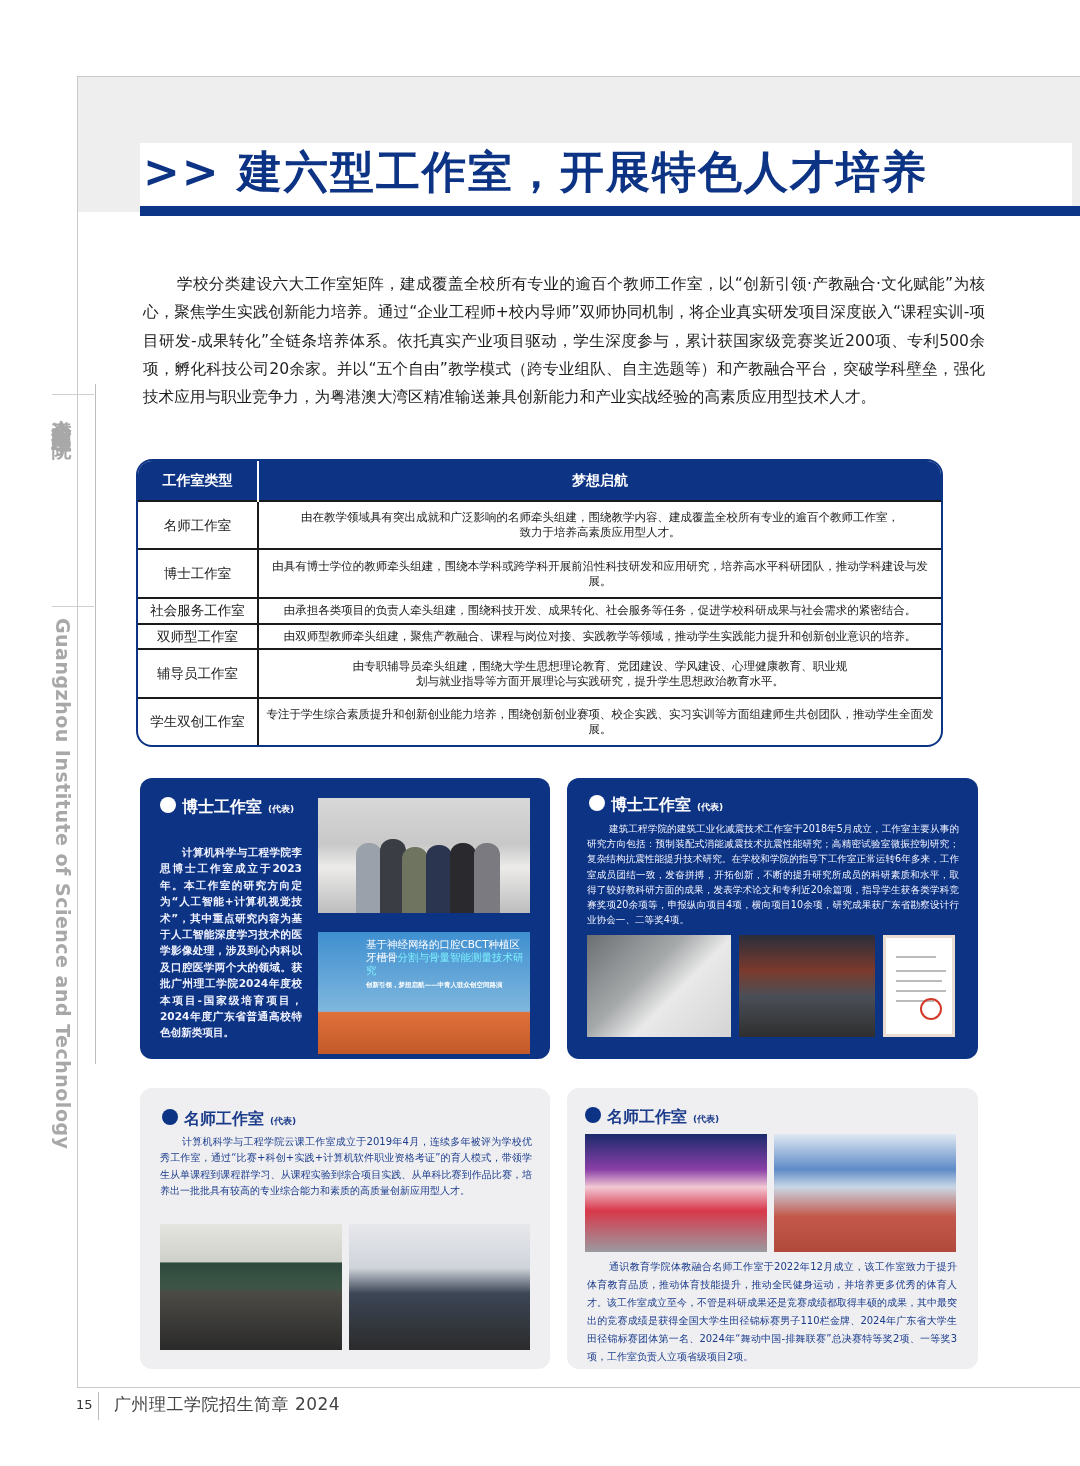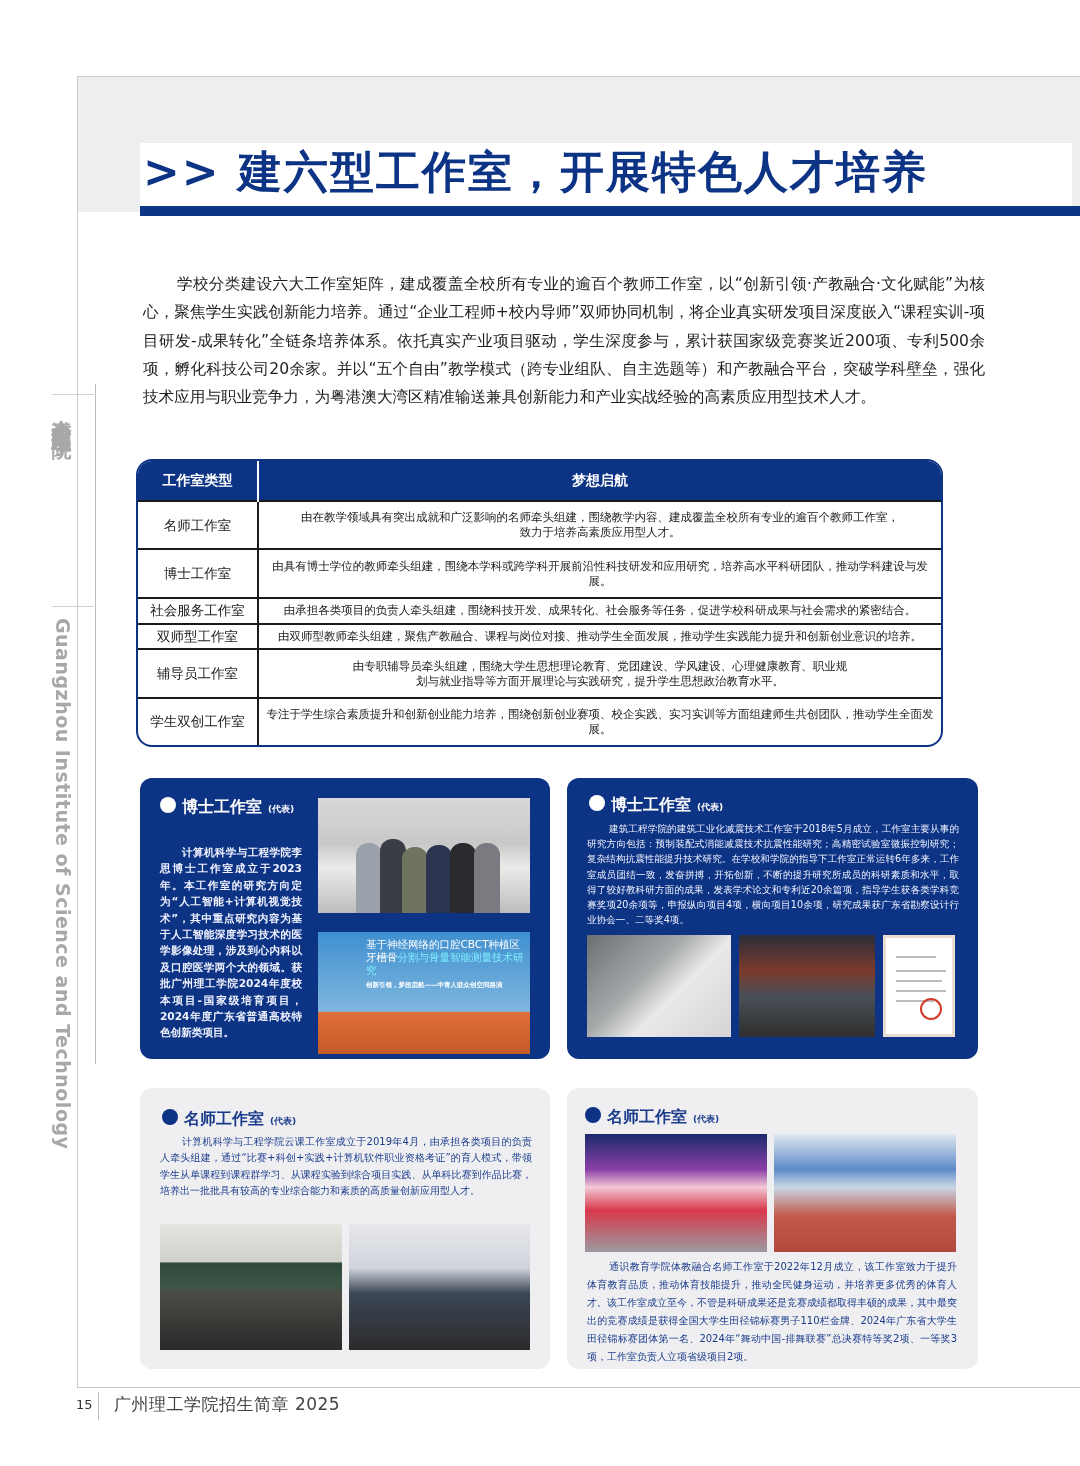--- a/index.html
+++ b/index.html
@@ -114,21 +114,21 @@
       <tr>
         <td class="c1">博士工作室</td>
         <td>由具有博士学位的教师牵头组建，围绕本学科或跨学科开展前沿性科技研发和应用研究，培养高水平科研团队，推动学科建设与发展。</td>
       </tr>
       <tr>
         <td class="c1">社会服务工作室</td>
         <td>由承担各类项目的负责人牵头组建，围绕科技开发、成果转化、社会服务等任务，促进学校科研成果与社会需求的紧密结合。</td>
       </tr>
       <tr>
         <td class="c1">双师型工作室</td>
-        <td>由双师型教师牵头组建，聚焦产教融合、课程与岗位对接、推动学生全面发展，推动学生实践能力提升和创新创业意识的培养。</td>
+        <td>由双师型教师牵头组建，聚焦产教融合、课程与岗位对接、实践教学等领域，推动学生实践能力提升和创新创业意识的培养。</td>
       </tr>
       <tr>
         <td class="c1">辅导员工作室</td>
         <td style="padding:0 90px;">由专职辅导员牵头组建，围绕大学生思想理论教育、党团建设、学风建设、心理健康教育、职业规划与就业指导等方面开展理论与实践研究，提升学生思想政治教育水平。</td>
       </tr>
       <tr>
         <td class="c1">学生双创工作室</td>
         <td>专注于学生综合素质提升和创新创业能力培养，围绕创新创业赛项、校企实践、实习实训等方面组建师生共创团队，推动学生全面发展。</td>
       </tr>
     </tbody>
@@ -177,31 +177,31 @@
     <div class="seal"></div>
   </div>
 </div>
 
 <div class="card gray" style="left:140px; top:1088px; width:410px; height:281px;">
   <div class="card-head" style="left:22px; top:20px;">
     <span class="dot"></span>
     <span class="card-title">名师工作室</span>
     <span class="card-tag">(代表)</span>
   </div>
-  <p class="card-body" style="left:20px; top:46px; width:372px; font-size:10px; line-height:16.4px;">计算机科学与工程学院云课工作室成立于2019年4月，由承担各类项目的负责人牵头组建，通过“比赛+科创+实践+计算机软件职业资格考证”的育人模式，带领学生从单课程到课程群学习、从课程实验到综合项目实践、从单科比赛到作品比赛，培养出一批批具有较高的专业综合能力和素质的高质量创新应用型人才。</p>
+  <p class="card-body" style="left:20px; top:46px; width:372px; font-size:10px; line-height:16.4px;">计算机科学与工程学院云课工作室成立于2019年4月，连续多年被评为学校优秀工作室，通过“比赛+科创+实践+计算机软件职业资格考证”的育人模式，带领学生从单课程到课程群学习、从课程实验到综合项目实践、从单科比赛到作品比赛，培养出一批批具有较高的专业综合能力和素质的高质量创新应用型人才。</p>
   <div class="photo ph-class1" style="left:20px; top:136px; width:182px; height:126px;"></div>
   <div class="photo ph-class2" style="left:209px; top:136px; width:181px; height:126px;"></div>
 </div>
 
 <div class="card gray" style="left:567px; top:1088px; width:411px; height:281px;">
   <div class="card-head" style="left:18px; top:18px;">
     <span class="dot"></span>
     <span class="card-title">名师工作室</span>
     <span class="card-tag">(代表)</span>
   </div>
   <div class="photo ph-stage" style="left:18px; top:46px; width:182px; height:118px;"></div>
   <div class="photo ph-track" style="left:207px; top:46px; width:182px; height:118px;"></div>
   <p class="card-body" style="left:20px; top:170px; width:370px; font-size:10px; line-height:18px;">通识教育学院体教融合名师工作室于2022年12月成立，该工作室致力于提升体育教育品质，推动体育技能提升，推动全民健身运动，并培养更多优秀的体育人才。该工作室成立至今，不管是科研成果还是竞赛成绩都取得丰硕的成果，其中最突出的竞赛成绩是获得全国大学生田径锦标赛男子110栏金牌、2024年广东省大学生田径锦标赛团体第一名、2024年“舞动中国-排舞联赛”总决赛特等奖2项、一等奖3项，工作室负责人立项省级项目2项。</p>
 </div>
 
 <div class="footer-line"></div>
 <span class="page-num">15</span>
-<span class="footer-title">广州理工学院招生简章 2025</span>
+<span class="footer-title">广州理工学院招生简章 2024</span>
 
 </body></html>

